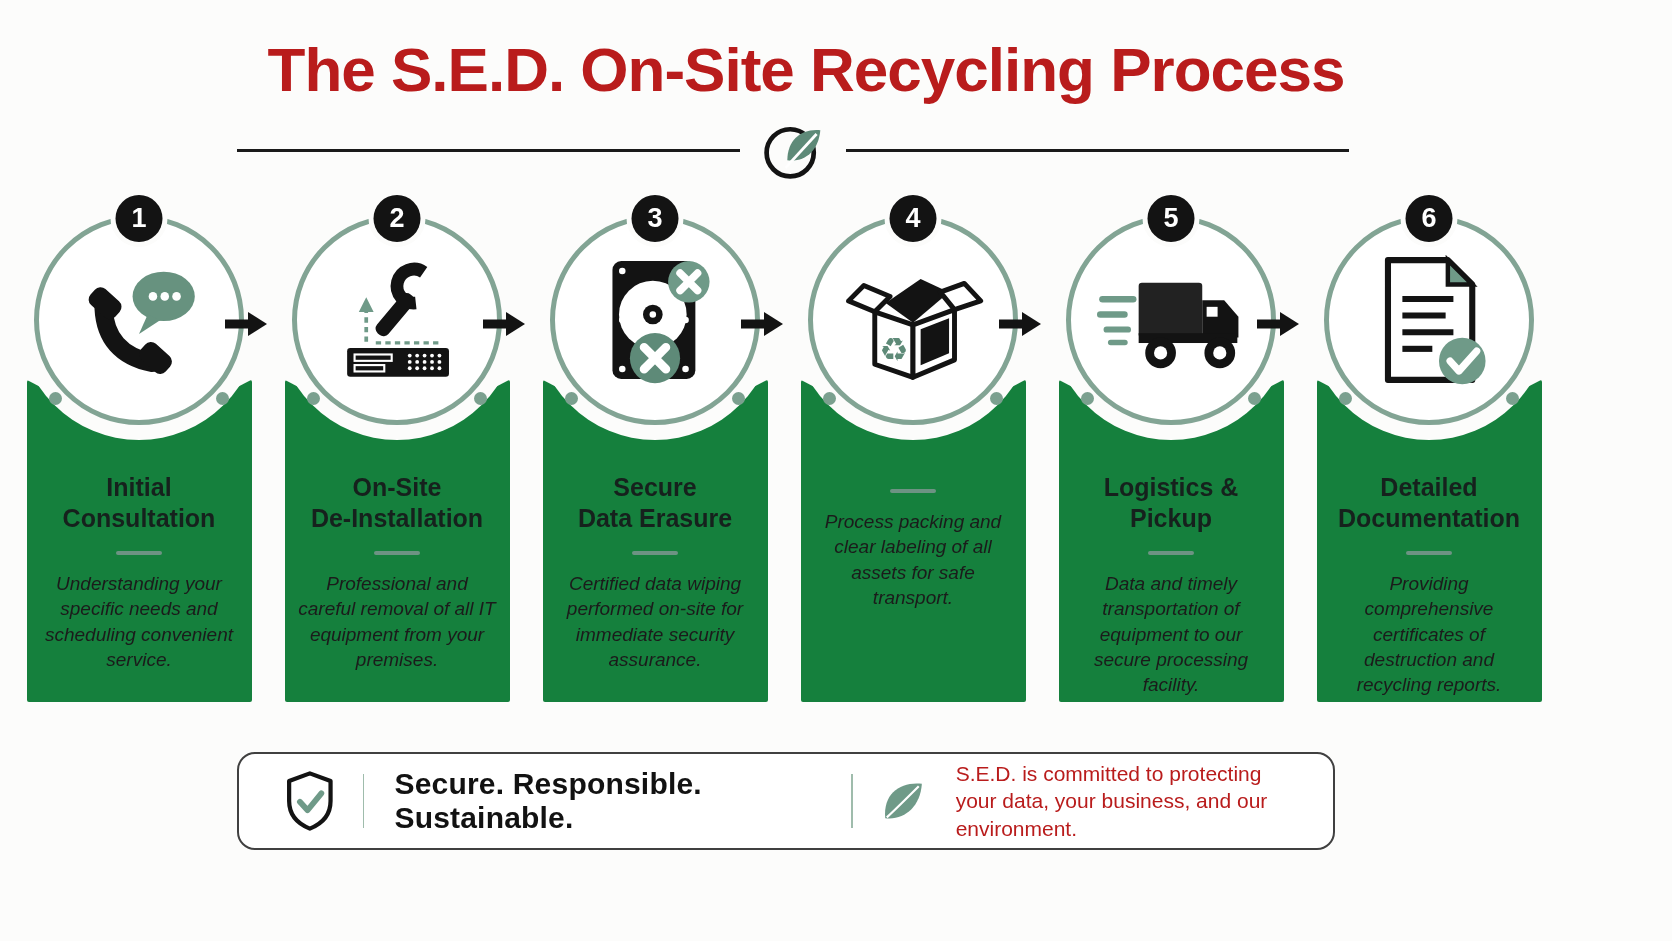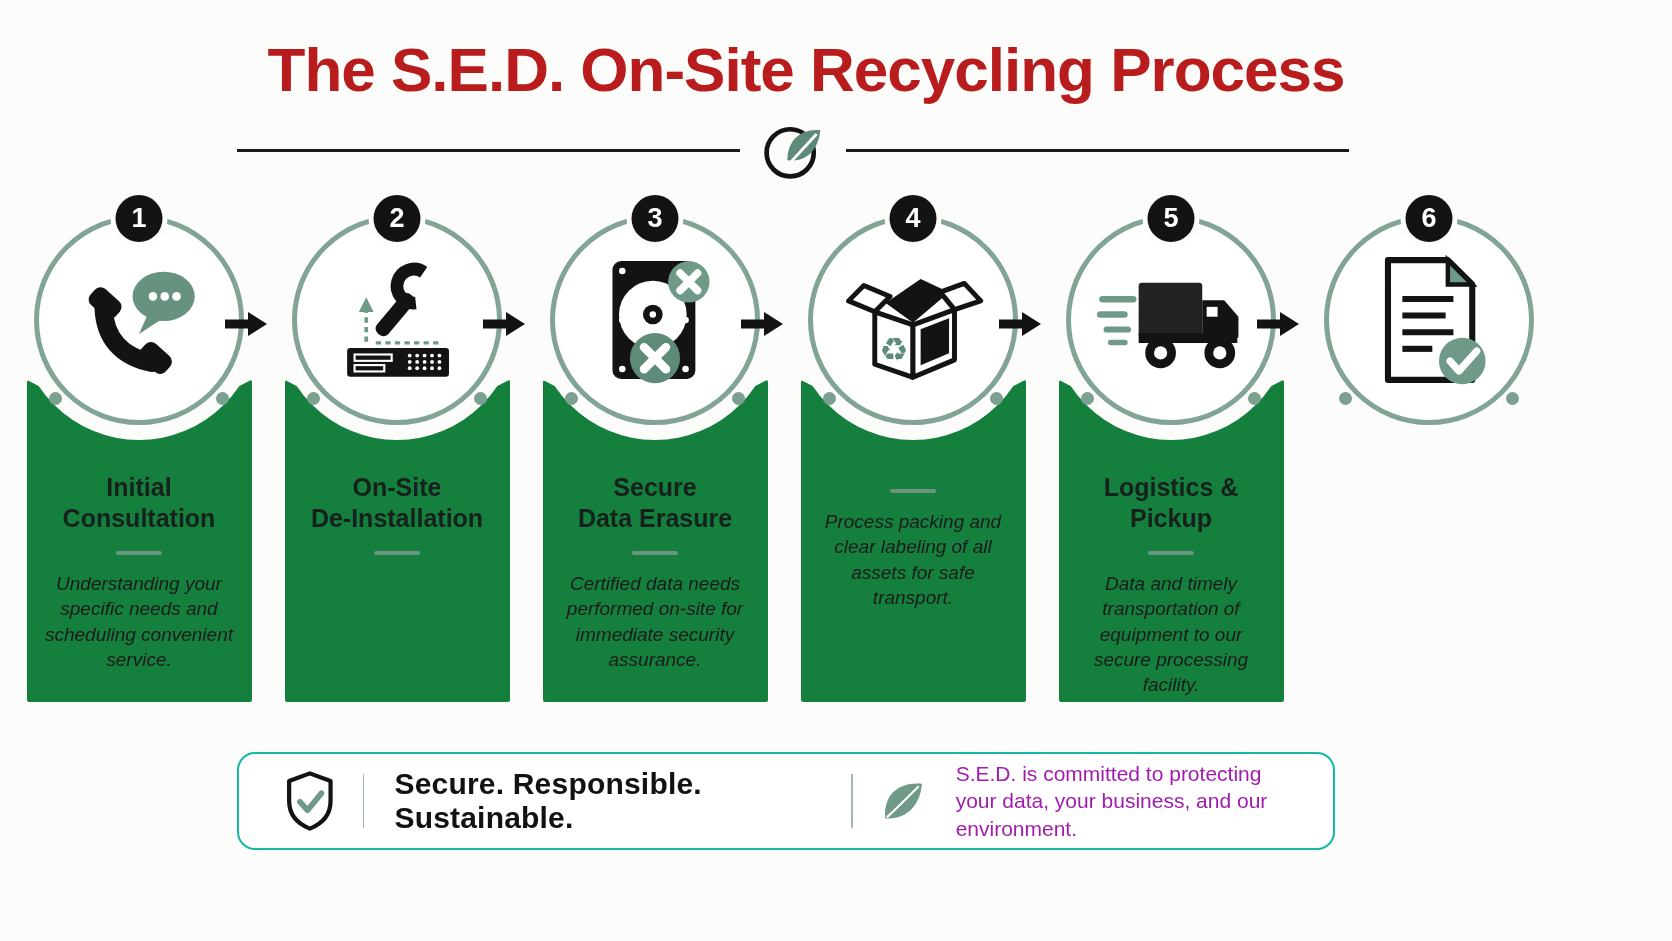--- a/index.html
+++ b/index.html
@@ -58,28 +58,28 @@
   }
   .step-title {
     font-size:25px; font-weight:700; line-height:1.24; color:#16211d;
     white-space:pre-line;
   }
   .title-rule { width:46px; height:4px; border-radius:2px; background:#6d9383; margin:17px auto 16px; }
   .step-desc { font-size:19px; line-height:1.33; color:#1b1b1b;font-style:italic; }
 
   .banner {
     position:absolute; top:752px; left:237px; width:1098px; height:98px;
-    background:#ffffff; border:2px solid #14b8a6; border-radius:18px;
+    background:#ffffff; border:2px solid #404040; border-radius:18px;
     display:flex; align-items:center; padding:0 44px;
   }
   .vdiv { width:2px; height:54px; background:#9fbcac; }
   .vdiv.first { margin:0 30px 0 26px; }
   .vdiv.second { margin:0 26px 0 28px; }
   .tagline { font-size:30px; font-weight:700; color:#121212; letter-spacing:0.2px; }
-  .message { font-size:21px; line-height:1.3; color:#a21caf; width:385px; margin-left:30px; }
+  .message { font-size:21px; line-height:1.3; color:#b91c1c; width:385px; margin-left:30px; }
   .recycle-glyph { font-family:"DejaVu Sans", sans-serif; }
 </style>
 </head>
 <body>
 
 <h1 class="title">The S.E.D. On-Site Recycling Process</h1>
 
 <div class="header-divider">
   <div class="hline"></div>
   <div class="logo-wrap">
@@ -166,20 +166,21 @@
         <svg width="44" height="30" viewBox="0 0 44 30">
             <path d="M2 15 H27" stroke="#131313" stroke-width="9"></path>
             <polygon points="25,3 44,15 25,27" fill="#131313"></polygon>
           </svg>
       </div>
     </div>
     <div class="card">
       <div class="step-title">On-Site
 De-Installation</div>
       <div class="title-rule"></div>
+      <div class="step-desc">Professional and careful removal of all IT equipment from your premises.</div>
     </div>
   </div>
 
   <div class="step">
     <div class="circle-wrap">
       <div class="num-badge">3</div>
       <div class="ring">
         <svg width="120" height="132" viewBox="0 0 110 120">
           <rect x="16" y="6" width="76" height="108" rx="8" fill="#131313"></rect>
           <circle cx="25" cy="15" r="3" fill="#fff"></circle>
@@ -203,21 +204,21 @@
         <svg width="44" height="30" viewBox="0 0 44 30">
             <path d="M2 15 H27" stroke="#131313" stroke-width="9"></path>
             <polygon points="25,3 44,15 25,27" fill="#131313"></polygon>
           </svg>
       </div>
     </div>
     <div class="card">
       <div class="step-title">Secure
 Data Erasure</div>
       <div class="title-rule"></div>
-      <div class="step-desc">Certified data needs performed on-site for immediate security assurance.</div>
+      <div class="step-desc">Certified data wiping performed on-site for immediate security assurance.</div>
     </div>
   </div>
 
   <div class="step">
     <div class="circle-wrap">
       <div class="num-badge">4</div>
       <div class="ring">
         <svg width="142" height="126" viewBox="0 0 130 115">
           <polygon points="40,42 65,60 98,32 72,20" fill="#131313"></polygon>
           <polygon points="30,50 65,62 65,110 30,98" fill="#fff" stroke="#131313" stroke-width="4.5" stroke-linejoin="round"></polygon>
@@ -289,20 +290,26 @@
           <path d="M31 41 H77" stroke="#131313" stroke-width="5.5"></path>
           <path d="M31 56 H70" stroke="#131313" stroke-width="5.5"></path>
           <path d="M31 71 H77" stroke="#131313" stroke-width="5.5"></path>
           <path d="M31 86 H58" stroke="#131313" stroke-width="5.5"></path>
           <circle cx="85" cy="97" r="21" fill="#6f9a88"></circle>
           <path d="M74 97 l8 9 l16 -18" stroke="#fff" stroke-width="6.5" fill="none" stroke-linecap="round" stroke-linejoin="round"></path>
         </svg>
       </div>
       <span class="dot dot-l"></span>
       <span class="dot dot-r"></span>
+    </div>
+    <div class="card">
+      <div class="step-title">Detailed
+Documentation</div>
+      <div class="title-rule"></div>
+      <div class="step-desc">Providing comprehensive certificates of destruction and recycling reports.</div>
     </div>
   </div>
 
 </div>
 
 <div class="banner">
   <svg width="62" height="70" viewBox="0 0 70 80">
     <path d="M35 4 L62 14 V40 C62 60 50 70 35 76 C20 70 8 60 8 40 V14 Z" fill="#fff" stroke="#131313" stroke-width="5.5" stroke-linejoin="round"></path>
     <path d="M22 41 l10 11 l18 -22" stroke="#6f9a88" stroke-width="7.5" fill="none" stroke-linecap="round" stroke-linejoin="round"></path>
   </svg>

